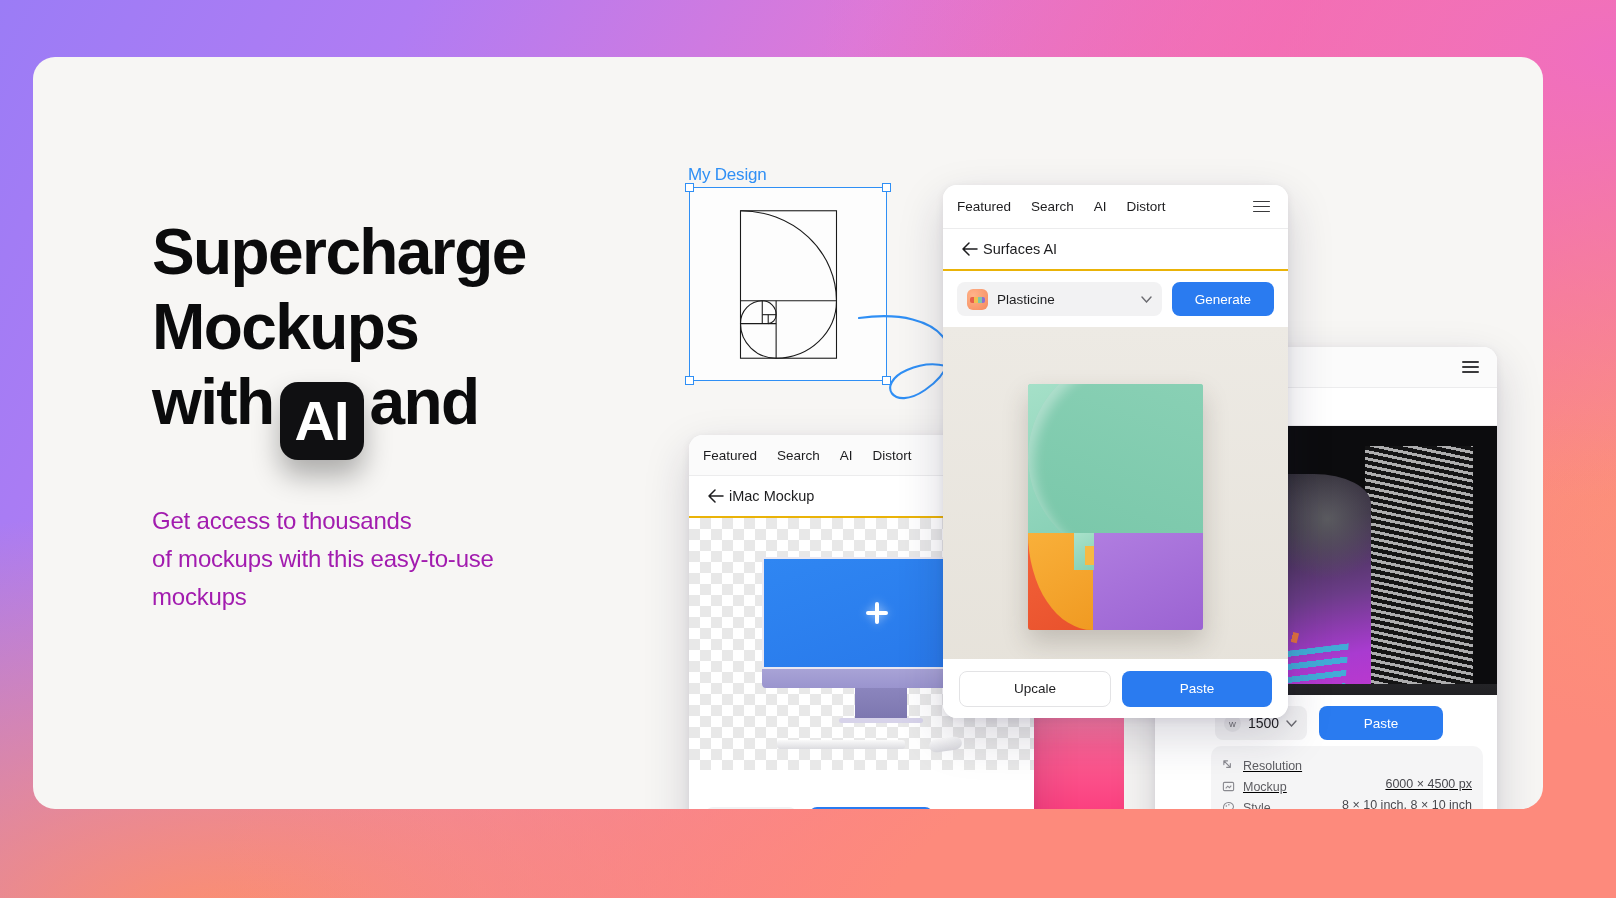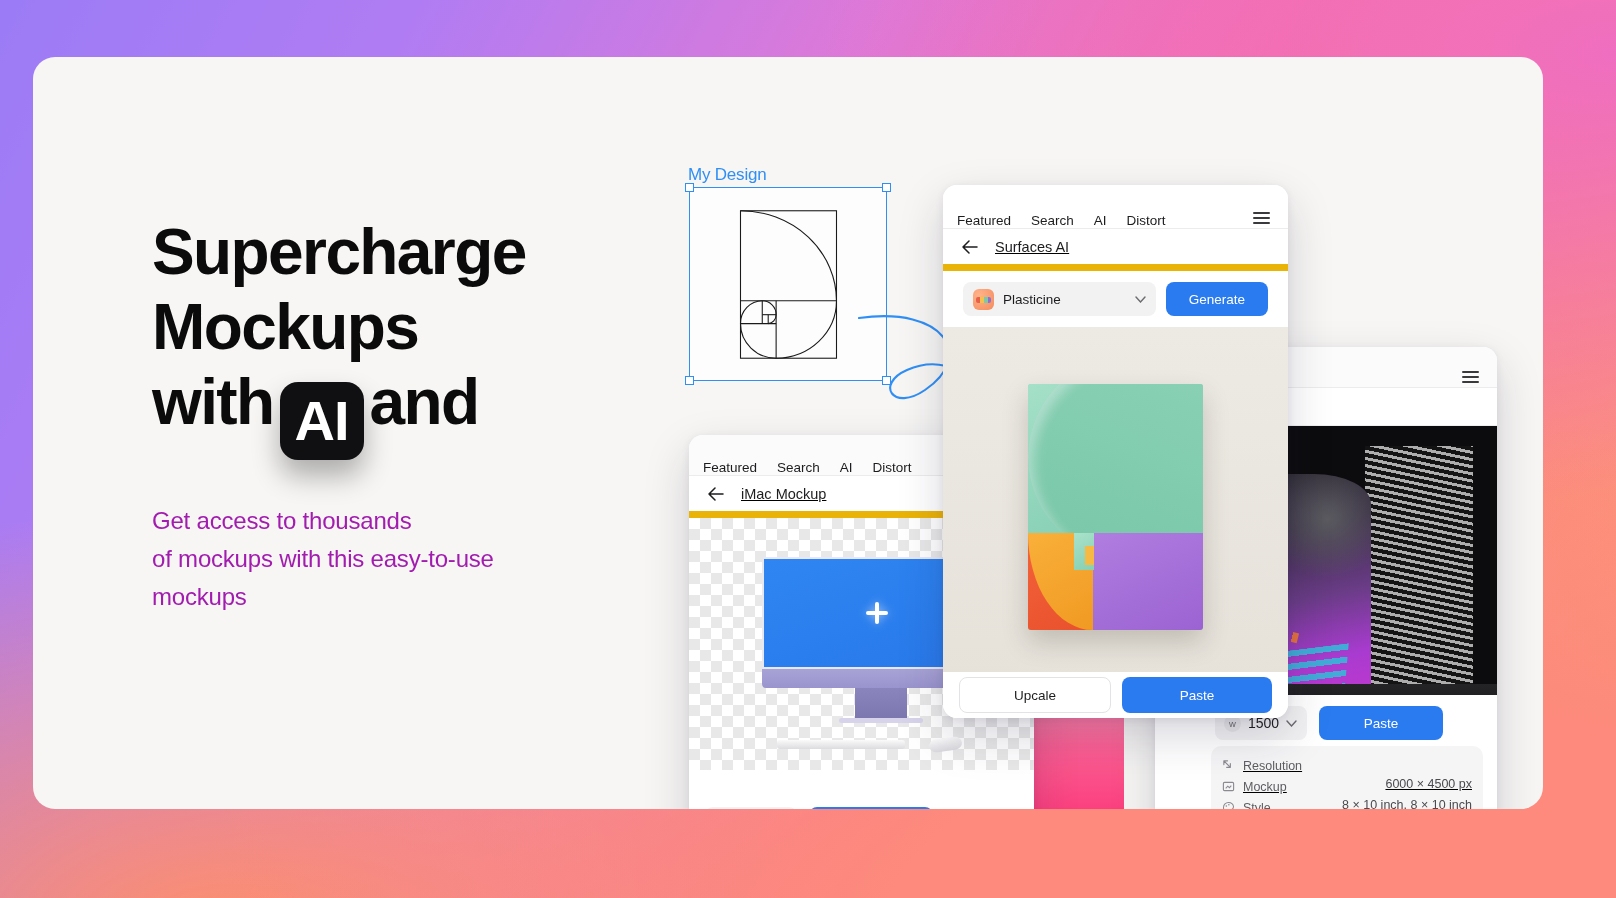--- a/index.html
+++ b/index.html
@@ -53,30 +53,30 @@
     color: #a21caf; letter-spacing: -.2px; max-width: 400px;
   }
 
   
   .panel {
     position: absolute; background: #ffffff;
     border-radius: 14px; overflow: hidden;
     box-shadow: 0 18px 46px rgba(35,30,60,.18), 0 2px 8px rgba(35,30,60,.08);
   }
   .tabbar {
-    height: 41px; display: flex; align-items: flex-end;
+    height: 41px; display: flex; align-items: center;
     padding: 0 14px; gap: 20px; background: #fbfbfb;
     border-bottom: 1px solid #ececed;
   }
   .tab { font-size: 13.5px; color: #1d1d1f; white-space: nowrap; }
   .burger { margin-left: auto; display: flex; flex-direction: column; gap: 3.5px; padding: 4px; }
   .burger i { display: block; width: 17px; height: 1.6px; background: #3a3a3c; border-radius: 2px; }
   .subhead {
-    height: 42px; display: flex; align-items: center; gap: 12px;
-    padding: 0 14px; background: #ffffff; border-bottom: 7px solid #eab308; text-decoration: underline;
+    height: 42px; display: flex; align-items: center; gap: 0;
+    padding: 0 14px; background: #ffffff; border-bottom: 2px solid #eab308;
   }
   .back-arrow {
     width: 26px; height: 26px; flex: none; border-radius: 7px;
     display: flex; align-items: center; justify-content: center;
     color: #1d1d1f;
   }
   .subhead-title { font-size: 14.5px; color: #1d1d1f; white-space: nowrap; }
 
   .btn-primary {
     background: #2a7bf0; color: #fff; border: none; border-radius: 8px;
@@ -217,21 +217,21 @@
     font-size: 12.5px; color: #5d5d62; height: 21px;
   }
   .info-row .ilabel { flex: none; }
   .info-row .ival { margin-left: auto; color: #4a4a4f; margin-top: 36px; }
   .info-icon { width: 13px; height: 13px; flex: none; color: #8a8a90; }
 
   
   #surfaces-panel { left: 910px; top: 128px; width: 345px; height: 533px; z-index: 5; }
   .gen-row {
     height: 56px; display: flex; align-items: center; gap: 10px;
-    padding: 0 20px; background: #fff;
+    padding: 0 14px; background: #fff;
   }
   .select-box {
     flex: 1; height: 34px; background: #f2f2f3; border-radius: 8px;
     display: flex; align-items: center; gap: 9px; padding: 0 10px; cursor: pointer;
   }
   .swatch {
     width: 21px; height: 21px; border-radius: 6px; flex: none;
     background: radial-gradient(circle at 30% 30%, #ffb38a, #f58b5e);
     position: relative; overflow: hidden;
   }
@@ -285,21 +285,21 @@
   }
   .clay-mini-mint {
     position: absolute; left: 26.5%; top: 60.5%; width: 11%; height: 15%;
     background: linear-gradient(150deg,#a9e2cb,#86cfb2);
   }
   .clay-mini-yellow {
     position: absolute; left: 32.5%; top: 66%; width: 5%; height: 7.5%;
     background: #f6b944;
   }
   .surfaces-footer {
-    position: absolute; left: 0; right: 0; bottom: 0; height: 46px;
+    position: absolute; left: 0; right: 0; bottom: 0; height: 59px;
     background: #fff; display: flex; align-items: center; gap: 11px; padding: 0 16px;
   }
 </style>
 </head>
 <body>
 
 <div class="card">
 
   <div class="pink-strip"></div>
 

